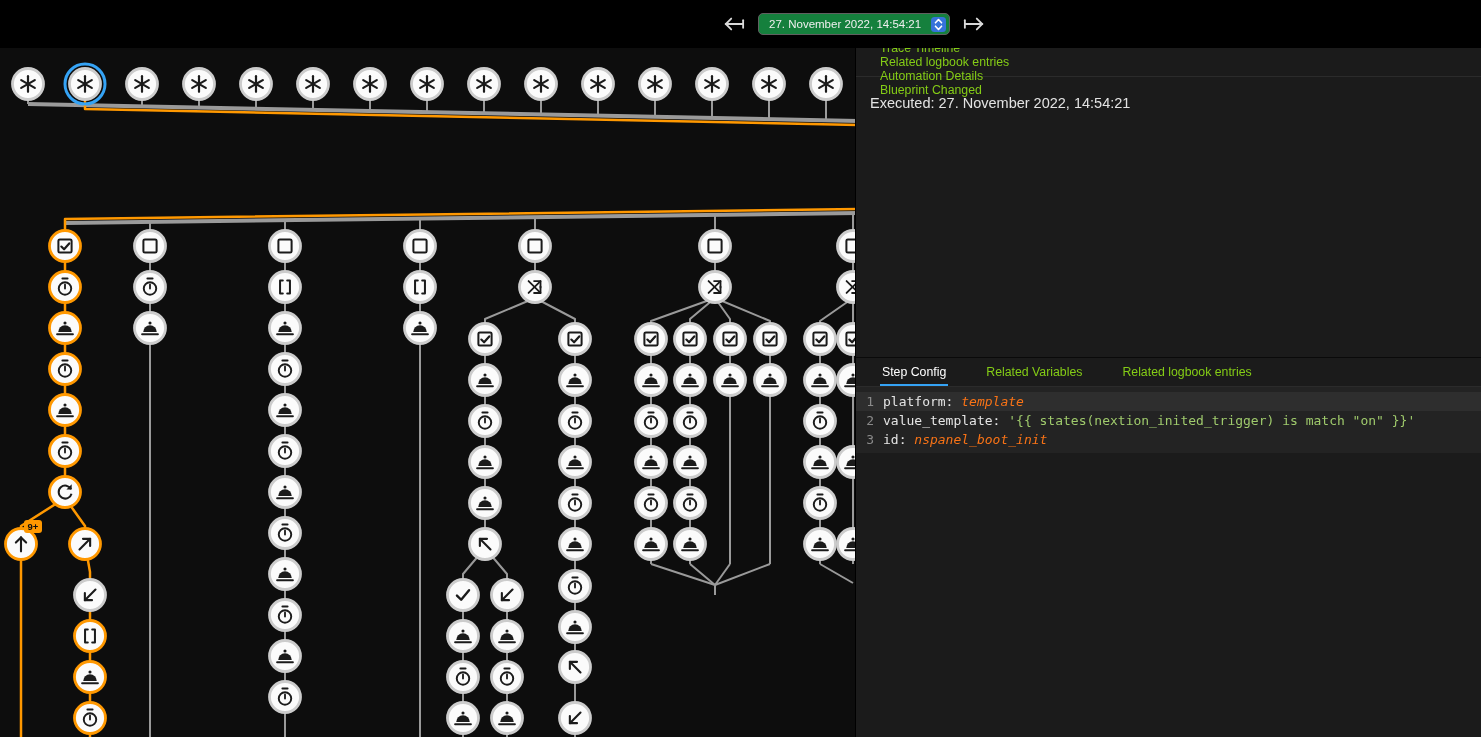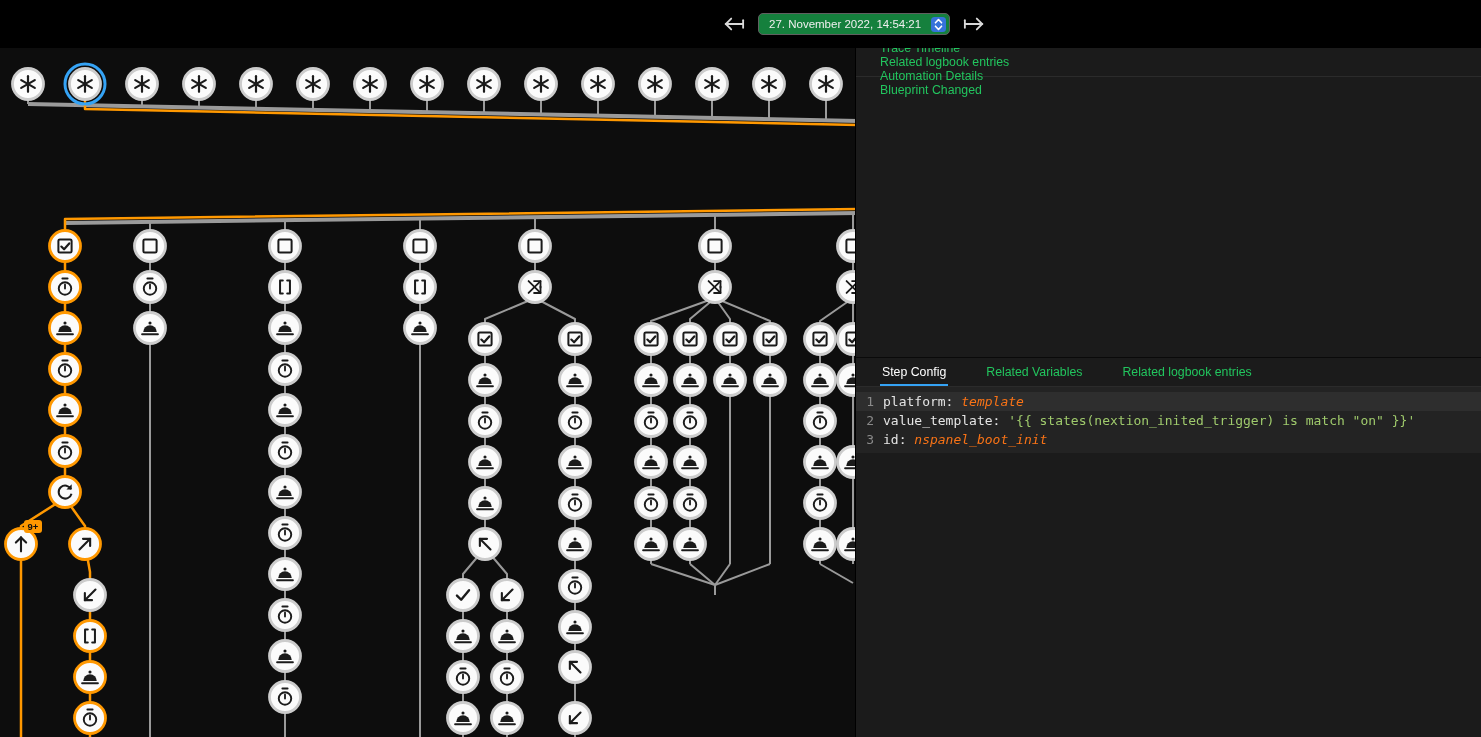--- a/index.html
+++ b/index.html
@@ -25,21 +25,21 @@
   .graph-area svg{display:block;}
 
   
   .panel{position:absolute;top:48px;left:855px;width:626px;height:689px;background:#1b1b1b;
     border-left:1px solid #000;z-index:20;display:flex;flex-direction:column;}
   .panel-top{height:310px;flex:none;border-bottom:1px solid #0a0a0a;}
   .panel-bottom{flex:1;}
   .tabs{display:flex;align-items:stretch;height:29px;border-bottom:1px solid #2b2b2b;}
   .top-tabs{justify-content:center;padding:0 16px 0 22px;flex-direction:column;}
   .bottom-tabs{gap:36px;padding:0 24px;}
-  .tab{position:relative;display:flex;align-items:center;font-size:12.3px;color:#22c55e;padding:0 2px;white-space:nowrap;}
+  .tab{position:relative;display:flex;align-items:center;font-size:12.3px;color:#84cc16;padding:0 2px;white-space:nowrap;}
   .tab.active{color:#fff;font-weight:500;}
   .tab.active::after{content:"";position:absolute;left:0;right:0;bottom:0;height:2px;
     background:var(--accent-blue,#35a3f5);}
   .executed{padding:18px 14px;font-size:14.5px;color:#e3e3e3;}
 
   
   .code-block{font-family:"DejaVu Sans Mono",monospace;font-size:13px;line-height:19px;
     background:#232323;padding:5px 0 4px;}
   .code-line{display:flex;}
   .code-line.active-line{background:#2e2e2e;}
@@ -618,20 +618,21 @@
 
 <div class="panel">
   <div class="panel-top">
     <div class="tabs top-tabs">
       <button class="tab active">Step Details</button>
       <button class="tab">Trace Timeline</button>
       <button class="tab">Related logbook entries</button>
       <button class="tab">Automation Details</button>
       <button class="tab">Blueprint Changed</button>
     </div>
+    <div class="executed">Executed: 27. November 2022, 14:54:21</div>
   </div>
   <div class="panel-bottom">
     <div class="tabs bottom-tabs">
       <button class="tab active">Step Config</button>
       <button class="tab">Related Variables</button>
       <button class="tab">Related logbook entries</button>
     </div>
     <div class="code-block">
       <div class="code-line active-line">
         <span class="gutter">1</span>

